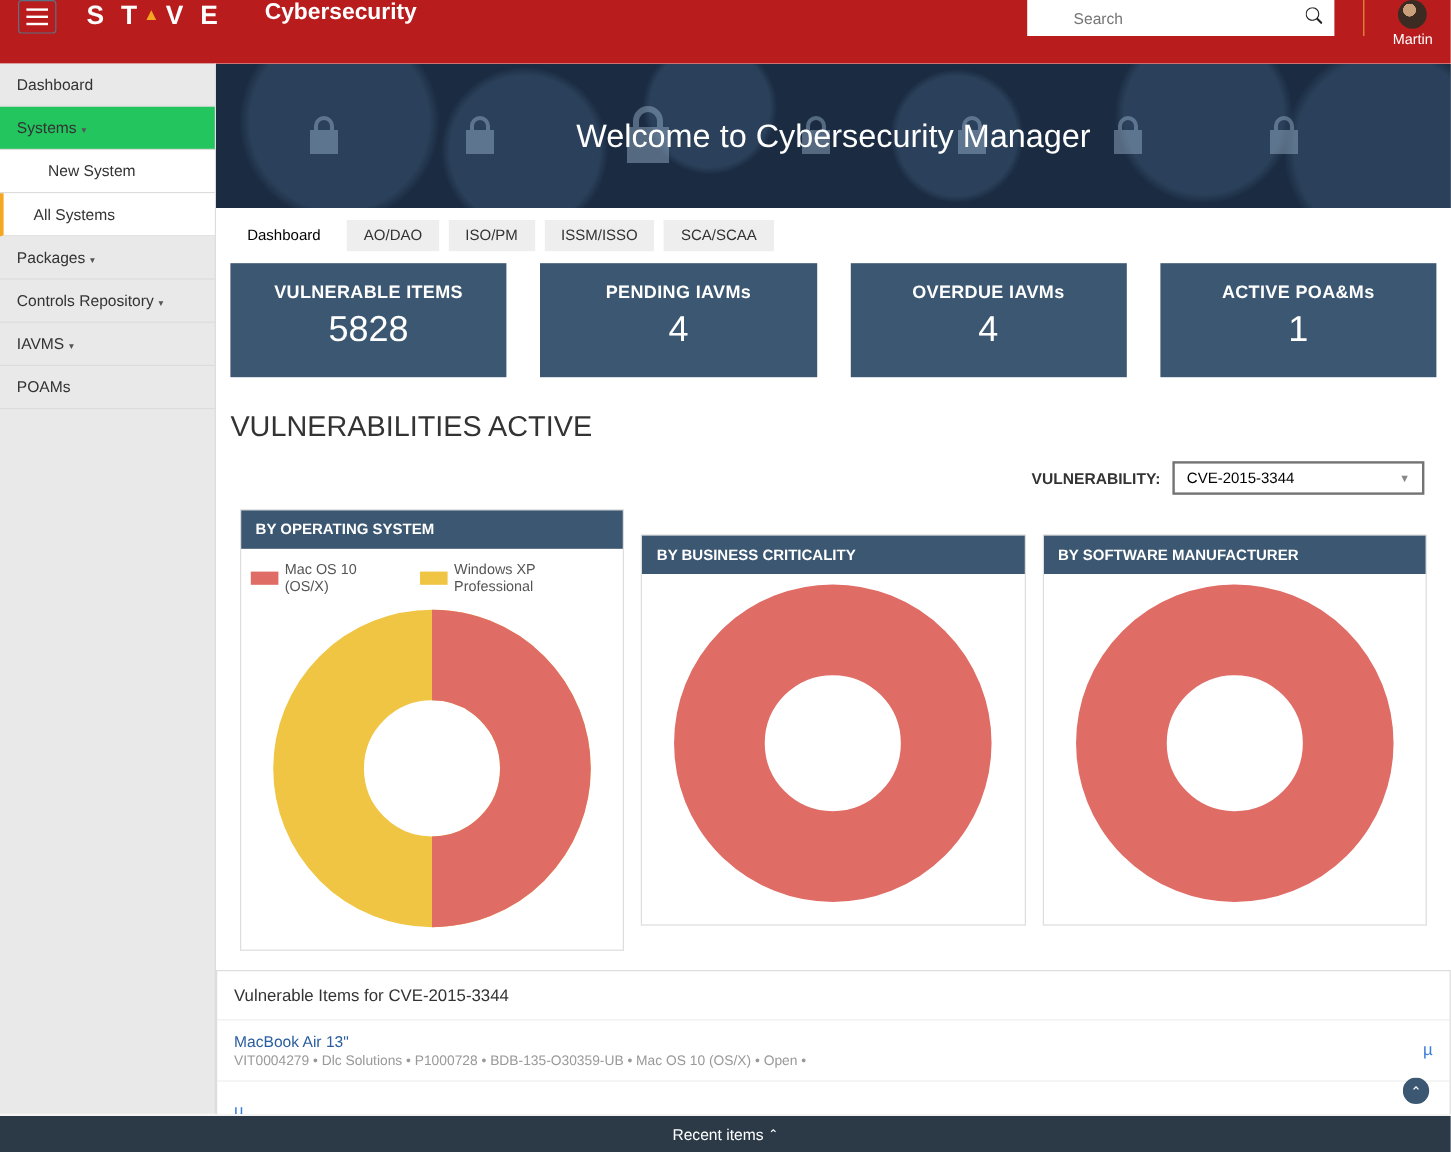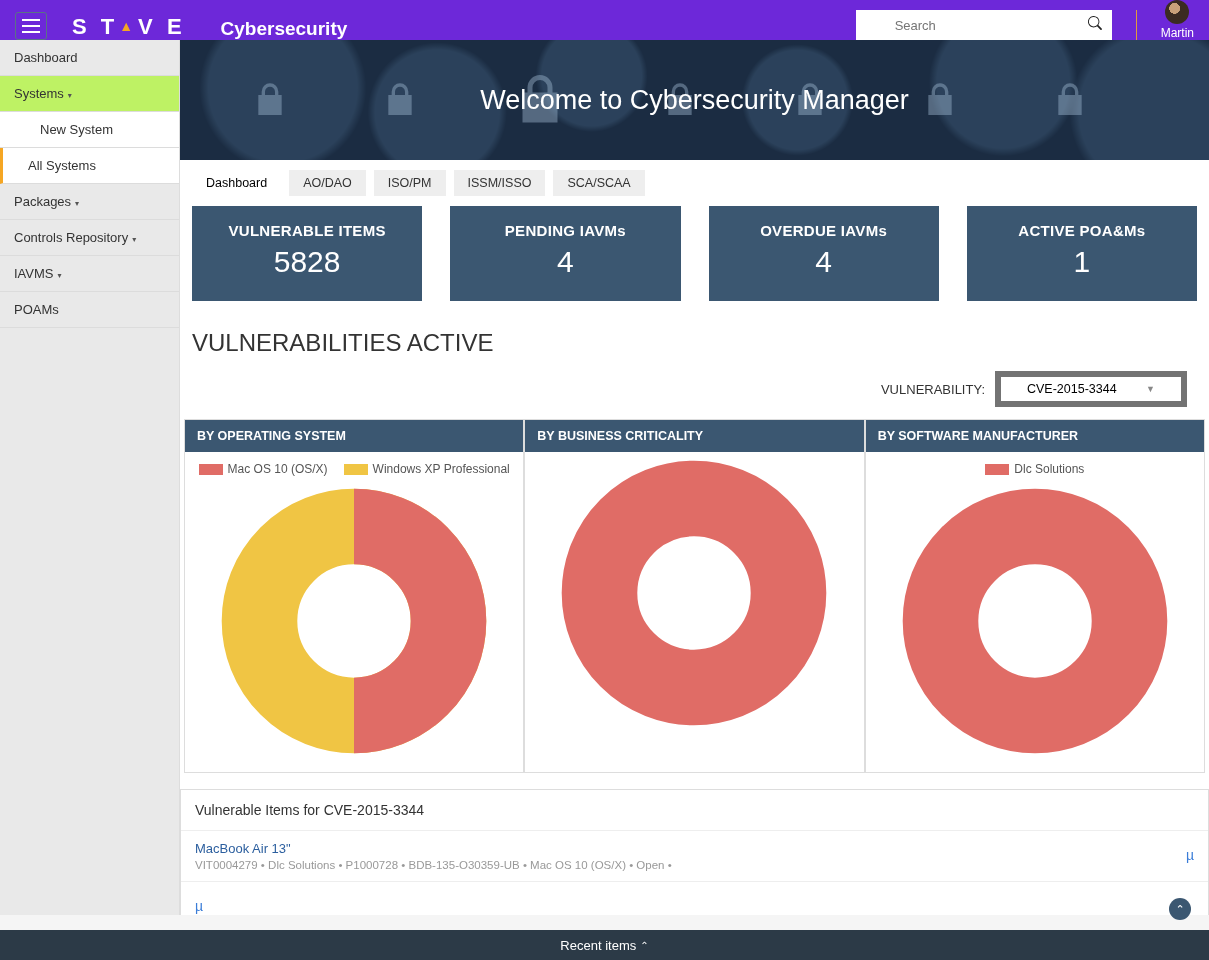--- a/index.html
+++ b/index.html
@@ -1,38 +1,38 @@
 <!DOCTYPE html>
 <html><head>
 <meta charset="utf-8">
 <style>
 * { margin: 0; padding: 0; box-sizing: border-box; }
 body { font-family: -apple-system, BlinkMacSystemFont, "Segoe UI", Helvetica, Arial, sans-serif; background: #f5f5f5; width: 1209px; height: 960px; overflow: hidden; position: relative; }
 
 
-.topbar { background: #6d28d9; height: 40px; display: flex; align-items: flex-end; padding: 0 15px; color: #fff; }
+.topbar { background: #b91c1c; height: 53px; display: flex; align-items: flex-start; padding: 0 15px; color: #fff; }
 .hamburger { width: 32px; height: 28px; border: 1px solid #5a7186; border-radius: 3px; display: flex; flex-direction: column; justify-content: center; gap: 4px; padding: 5px 6px; cursor: pointer; }
 .hamburger span { height: 2px; background: #fff; }
 .logo { margin-left: 25px; font-size: 22px; font-weight: 700; letter-spacing: 4px; display: flex; align-items: center; }
 .logo .tri { color: #f5a623; margin: 0 1px; font-size: 14px; position: relative; top: -1px; }
 .app-title { margin-left: 35px; font-size: 19px; font-weight: 600; }
 .spacer { flex: 1; }
 .searchwrap { background: #fff; width: 256px; height: 30px; display: flex; align-items: center; padding: 0 10px; }
 .searchwrap input { border: none; outline: none; flex: 1; font-size: 13px; color: #333; margin-left: 29px; }
 .searchwrap .icon { color: #222; }
 .divider-v { width: 1px; height: 30px; background: #e09a3e; margin: 0 24px; }
 .user { display: flex; flex-direction: column; align-items: center; color: #fff; font-size: 12px; }
 .avatar { width: 24px; height: 24px; border-radius: 50%; background: radial-gradient(circle at 40% 35%, #c9a07a 25%, #3b2b22 26%); margin-bottom: 2px; }
 
 
 .shell { display: flex; height: calc(960px - 55px - 30px); }
 .sidebar { width: 180px; background: #e9e9e9; border-right: 1px solid #ddd; }
 .sidebar .item { padding: 10px 14px; font-size: 13px; color: #333; cursor: pointer; border-bottom: 1px solid #dcdcdc; display: flex; align-items: center; justify-content: space-between; }
 .sidebar .item.sub { padding-left: 40px; background: #fff; }
-.sidebar .item.active-group { background: #bef264; }
+.sidebar .item.active-group { background: #22c55e; }
 .sidebar .item.active { background: #fff; border-left: 3px solid #f5a623; padding-left: 25px; }
 .sidebar .caret { font-size: 8px; margin-left: 4px; color: #555; }
 
 
 .main { flex: 1; overflow: auto; background: #fff; }
 .hero { height: 120px; background: #1b2c42; position: relative; display: flex; align-items: center; justify-content: center; overflow: hidden; }
 .hero .hex-bg { position: absolute; inset: 0; opacity: 0.35; background:
   radial-gradient(circle at 10% 40%, #4a6a8a 8%, transparent 9%),
   radial-gradient(circle at 25% 60%, #4a6a8a 8%, transparent 9%),
   radial-gradient(circle at 40% 30%, #4a6a8a 8%, transparent 9%),
@@ -49,25 +49,25 @@
 .tabs .tab.active { background: #fff; color: #000; font-weight: 500; }
 
 .cards { display: flex; gap: 28px; padding: 0 12px 20px; }
 .card { flex: 1; background: #3b5771; color: #fff; text-align: center; padding: 16px 8px 22px; }
 .card .ct { font-size: 15px; font-weight: 700; letter-spacing: 0.3px; }
 .card .cv { font-size: 30px; font-weight: 400; margin-top: 6px; }
 
 .sec-title { font-size: 24px; font-weight: 400; color: #333; padding: 8px 12px 14px; }
 
 .vuln-filter { display: flex; justify-content: flex-end; align-items: center; padding: 0 22px 12px; gap: 10px; }
-.vuln-filter label { font-size: 13px; font-weight: 400; color: #333; }
-.vuln-filter .select { border: 6px solid #737373; background: #fff; padding: 5px 26px; font-size: 12.5px; width: 192px; display: flex; justify-content: space-between; align-items: center; cursor: pointer; }
+.vuln-filter label { font-size: 13px; font-weight: 700; color: #333; }
+.vuln-filter .select { border: 2px solid #737373; background: #fff; padding: 5px 10px; font-size: 12.5px; width: 210px; display: flex; justify-content: space-between; align-items: center; cursor: pointer; }
 .vuln-filter .select .dd { font-size: 9px; color: #888; }
 
-.charts { display: flex; padding: 0 4px; }
+.charts { display: flex; gap: 14px; padding: 0 20px; align-items: center; }
 .chart { flex: 1; border: 1px solid #ddd; background: #fff; }
 .chart .ch-head { background: #3b5771; color: #fff; font-size: 12.5px; font-weight: 700; padding: 9px 12px; }
 .chart .ch-legend { display: flex; justify-content: center; gap: 16px; padding: 10px 8px 4px; font-size: 12px; color: #555; }
 .legend-item { display: flex; align-items: center; gap: 5px; }
 .swatch { width: 24px; height: 11px; }
 .donut-wrap { display: flex; justify-content: center; padding: 6px 0 16px; }
 
 .items-panel { margin: 16px 0 0; border: 1px solid #ddd; background: #fff; }
 .items-panel .ip-title { padding: 12px 14px; font-size: 14px; font-weight: 500; color: #333; }
 .vrow { border-top: 1px solid #eee; padding: 10px 14px; display: flex; justify-content: space-between; align-items: flex-start; }
@@ -233,26 +233,20 @@
       <div class="chart">
         <div class="ch-head">BY BUSINESS CRITICALITY</div>
         <div class="donut-wrap">
           <svg width="270" height="270" viewBox="0 0 100 100">
             <circle cx="50" cy="50" r="35" fill="none" stroke="#e06c66" stroke-width="28"></circle>
           </svg>
         </div>
       </div>
       <div class="chart">
         <div class="ch-head">BY SOFTWARE MANUFACTURER</div>
-        <div class="ch-legend">
-          <div class="legend-item">
-              <span class="swatch" style="background:#e06c66"></span>
-              <span>Dlc Solutions</span>
-            </div>
-        </div>
         <div class="donut-wrap">
           <svg width="270" height="270" viewBox="0 0 100 100">
             <circle cx="50" cy="50" r="35" fill="none" stroke="#e06c66" stroke-width="28"></circle>
           </svg>
         </div>
       </div>
     </div>
 
     <div class="items-panel">
       <div class="ip-title">Vulnerable Items for CVE-2015-3344</div>

